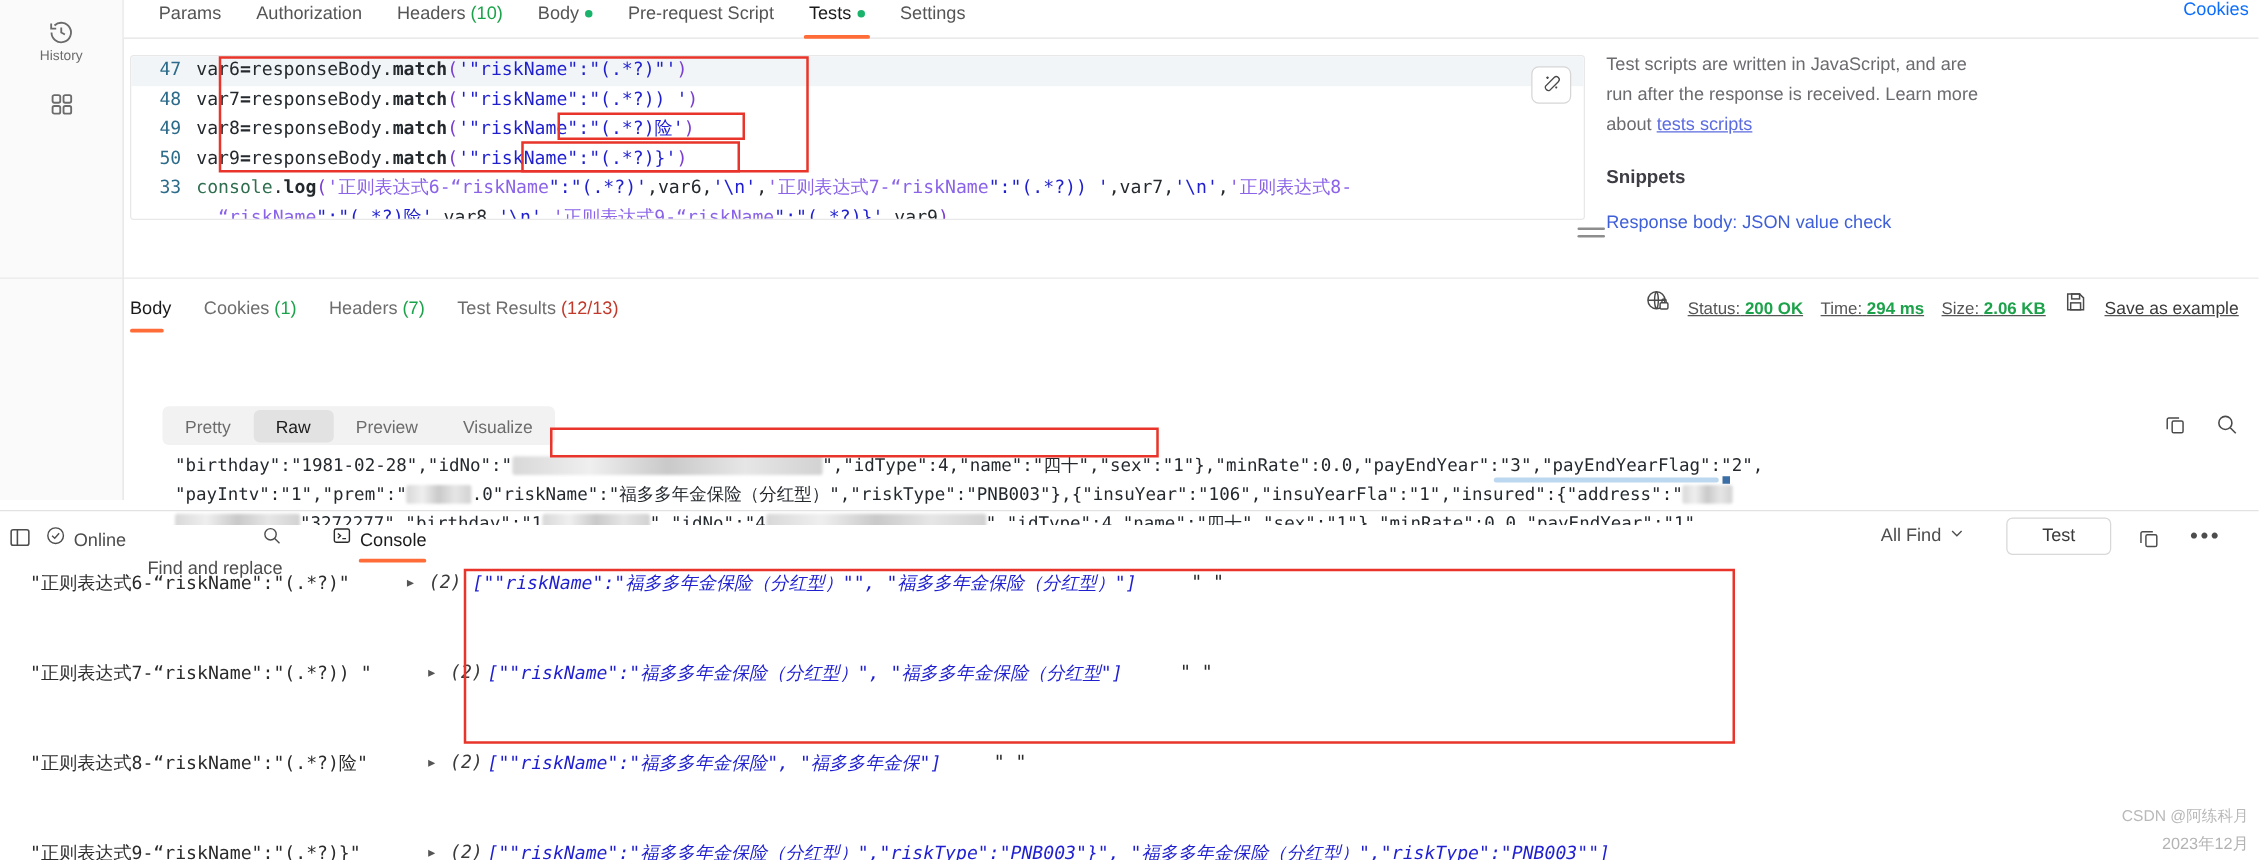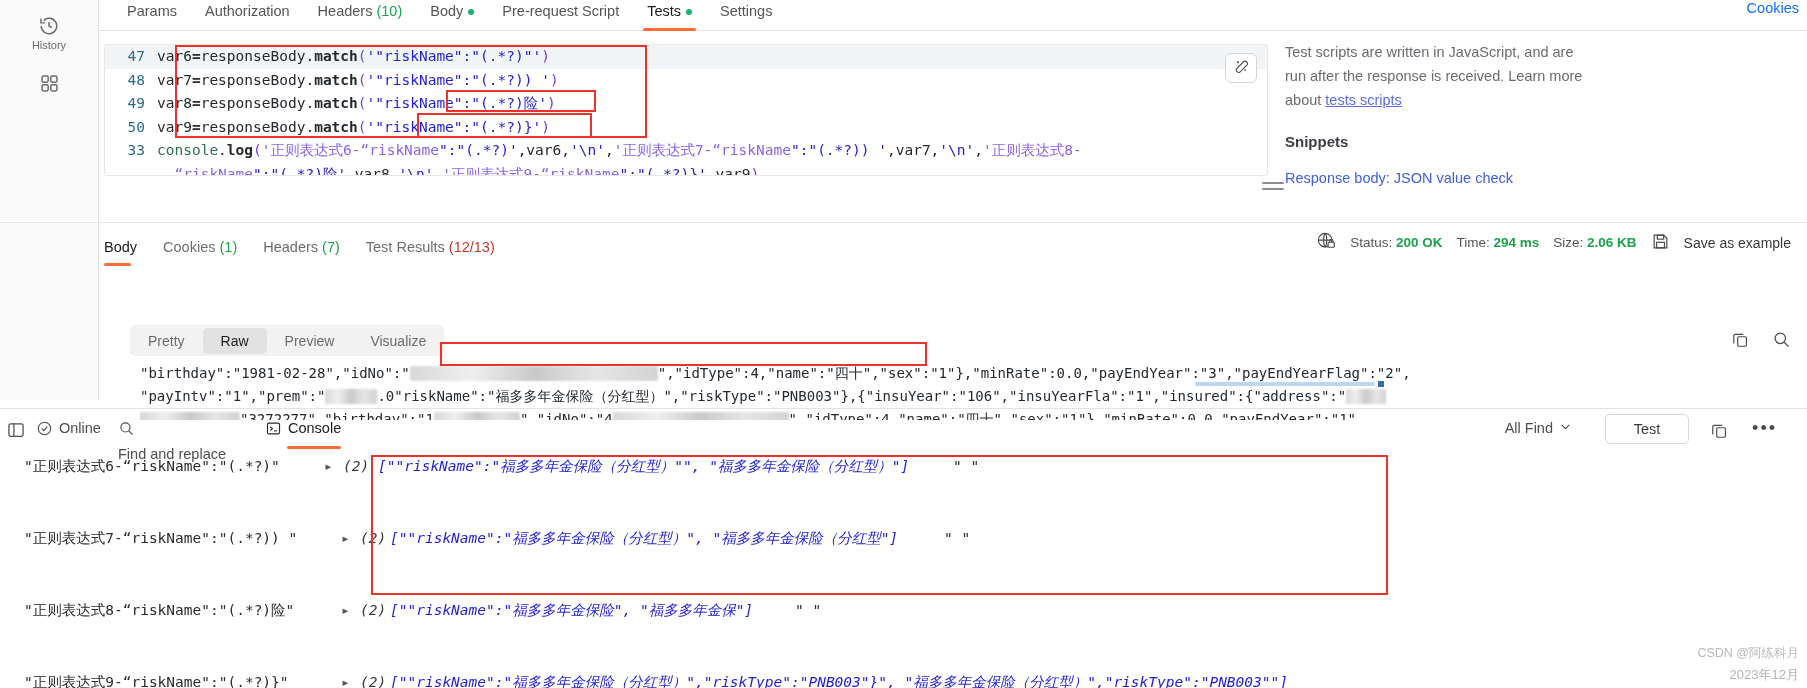--- a/index.html
+++ b/index.html
@@ -96,21 +96,21 @@
   #resp-tabs { position:absolute; left:104px; top:230px; width:1300px; height:34px;
     display:flex; align-items:center; }
   .ptab { position:relative; margin-right:26px; font-size:14.5px; color:#6d6d6d;
     cursor:pointer; white-space:nowrap; }
   .ptab.active { color:#1a1a1a; }
   .ptab.active::after { content:""; position:absolute; left:0; right:6px; bottom:-11px;
     height:3px; background:#ff6c37; border-radius:2px; }
   .cnt-red { color:#c0392b; }
 
   #resp-meta { position:absolute; right:16px; top:231px; display:flex;
-    align-items:center; gap:14px; font-size:13.5px; color:#555; white-space:nowrap; }
+    align-items:flex-end; gap:14px; font-size:13.5px; color:#555; white-space:nowrap;text-decoration:underline; }
   #resp-meta .val-green { color:#1ca24a; }
   #save-example { color:#3a3a3a; cursor:pointer; font-size:14px; }
 
   
   #fmt-group { position:absolute; left:130px; top:325px; height:31px;
     background:#f2f2f2; border-radius:5px; display:flex; align-items:center; }
   .fmt { padding:5px 18px; font-size:14px; color:#6c6c6c; border-radius:5px;
     cursor:pointer; }
   .fmt.active { background:#e2e2e2; color:#1d1d1d; }
 
@@ -129,21 +129,21 @@
   
   #body-hscroll { position:absolute; left:1195px; top:382px; width:180px; height:4px;
     background:#bcd8f0; border-radius:2px; }
   #body-hscroll-cap { position:absolute; left:1378px; top:381px; width:6px; height:6px;
     background:#3a6ea5; }
 
   
   #console-sep { position:absolute; left:0; top:408px; width:1807px; height:1px;
     background:#e2e2e2; }
   #console-bar { position:absolute; left:0; top:415px; width:1807px; height:32px; }
-  .cbar-item { position:absolute; display:flex; align-items:flex-start; gap:6px;
+  .cbar-item { position:absolute; display:flex; align-items:flex-end; gap:6px;
     font-size:14.5px; color:#4d4d4d; cursor:pointer; white-space:nowrap; }
   #cb-layout { left:6px; top:5px; }
   #cb-online { left:36px; top:5px; }
   #cb-find   { left:118px; top:5px;flex-direction:column; }
   #cb-console{ left:265px; top:5px; color:#1a1a1a; }
   #cb-console::after { content:""; position:absolute; left:22px; right:0; bottom:-9px;
     height:3px; background:#ff6c37; border-radius:2px; }
   #cb-alllogs { position:absolute; right:235px; top:5px; display:flex; gap:6px;
     align-items:center; font-size:14.5px; color:#4d4d4d; cursor:pointer; }
   #cb-clear { position:absolute; right:118px; top:-1px; width:84px; height:30px;

